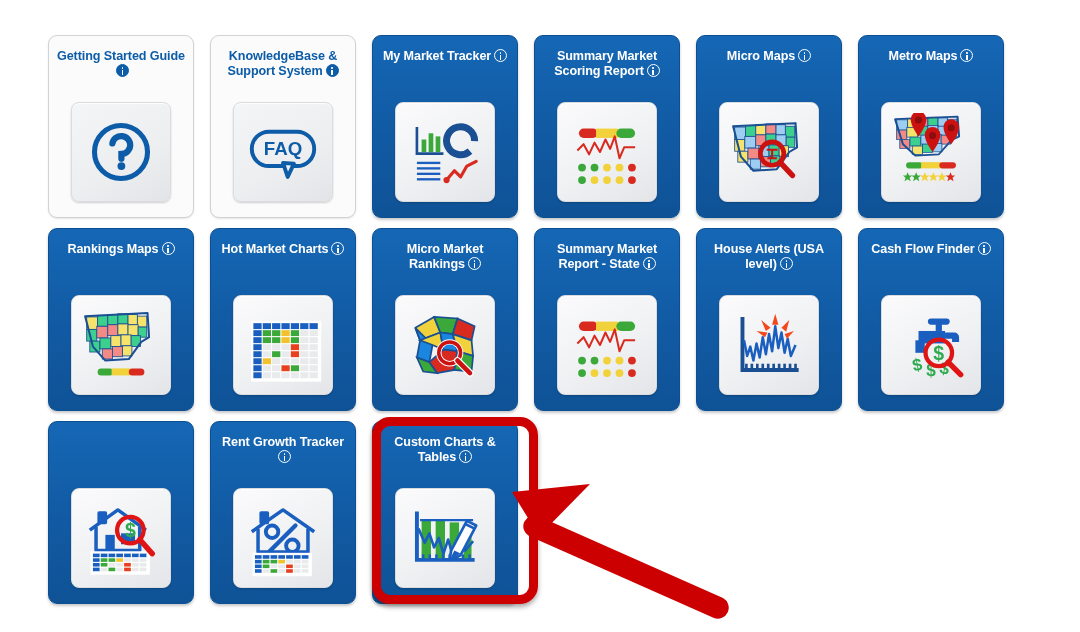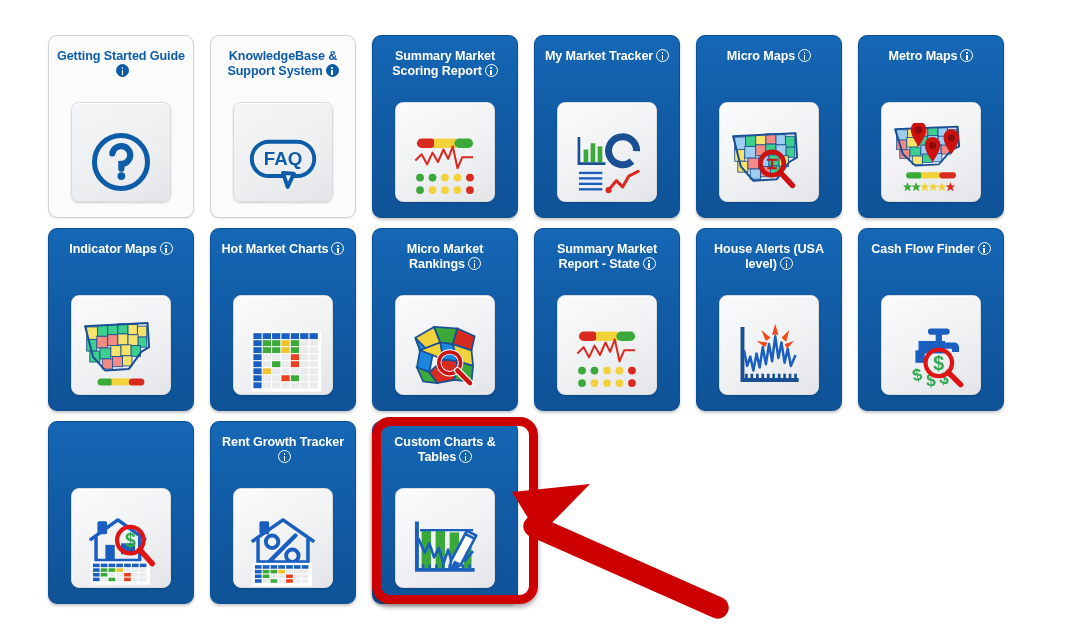--- a/index.html
+++ b/index.html
@@ -79,21 +79,21 @@
   
   .panel {
     position: absolute;
     left: 50%; transform: translateX(-50%);
     bottom: 15px;
     width: 100px; height: 100px;
     border-radius: 8px;
     background: linear-gradient(150deg, #fbfbfc 0%, #f0f1f3 55%, #e3e5e8 100%);
     border: 1px solid #d9dbde;
     box-shadow: inset 0 1px 1px rgba(255,255,255,0.9), 0 1px 2px rgba(0,0,0,0.18);
-    display: flex; align-items: flex-end; justify-content: center;
+    display: flex; align-items: center; justify-content: center;
   }
   .gray .panel {
     background: linear-gradient(150deg, #f4f5f7 0%, #eceef0 60%, #e2e4e7 100%);
     border: 1px solid #dadcdf;
   }
   .panel svg { display: block; }
 
   
   #highlight {
     position: absolute;
@@ -126,20 +126,40 @@
           </svg>
         </div>
       </div>
       <div class="tile gray" title="KnowledgeBase &amp; Support System">
         <div class="tile-title"><span>KnowledgeBase &amp; Support System</span><span class="info"></span></div>
         <div class="panel">
           <svg width="78" height="78" viewBox="0 0 100 100">
             <rect x="10" y="24" width="80" height="44" rx="22" fill="none" stroke="#0d5ca8" stroke-width="5"></rect>
             <path d="M50 64 L56 82 L64 65 Z" fill="#f0f1f3" stroke="#0d5ca8" stroke-width="5" stroke-linejoin="round"></path>
             <text x="50" y="54" font-family="Liberation Sans, sans-serif" font-size="24" font-weight="bold" fill="#0d5ca8" text-anchor="middle">FAQ</text>
+          </svg>
+        </div>
+      </div>
+      <div class="tile blue" title="My Market Tracker">
+        <div class="tile-title"><span>My Market Tracker</span><span class="info"></span></div>
+        <div class="panel">
+          <svg width="78" height="78" viewBox="0 0 100 100">
+            <path d="M14 18 L14 52 L48 52" fill="none" stroke="#1a4f93" stroke-width="3.4"></path>
+            <rect x="20" y="34" width="6" height="16" fill="#3aa93a"></rect>
+            <rect x="29" y="26" width="6" height="24" fill="#3aa93a"></rect>
+            <rect x="38" y="30" width="6" height="20" fill="#3aa93a"></rect>
+            <path d="M88 36 a18 18 0 1 0 -6 13" fill="none" stroke="#1a4f93" stroke-width="9"></path>
+            <g stroke="#1a5fbf" stroke-width="3">
+              <line x1="14" y1="64" x2="44" y2="64"></line>
+              <line x1="14" y1="71" x2="44" y2="71"></line>
+              <line x1="14" y1="78" x2="44" y2="78"></line>
+              <line x1="14" y1="85" x2="44" y2="85"></line>
+            </g>
+            <polyline points="52,86 62,74 70,82 78,68 90,62" fill="none" stroke="#d92a20" stroke-width="4" stroke-linejoin="round" stroke-linecap="round"></polyline>
+            <circle cx="52" cy="86" r="4" fill="#d92a20"></circle>
           </svg>
         </div>
       </div>
       <div class="tile blue" title="Summary Market Scoring Report">
         <div class="tile-title"><span>Summary Market Scoring Report</span><span class="info"></span></div>
         <div class="panel">
           <svg width="78" height="78" viewBox="0 0 100 100">
             <rect x="14" y="20" width="24" height="12" rx="6" fill="#d92a20"></rect>
             <rect x="36" y="20" width="28" height="12" fill="#f2d23a"></rect>
             <rect x="62" y="20" width="24" height="12" rx="6" fill="#3aa93a"></rect>
@@ -147,40 +167,20 @@
             <circle cx="18" cy="70" r="5" fill="#3aa93a"></circle>
             <circle cx="34" cy="70" r="5" fill="#3aa93a"></circle>
             <circle cx="50" cy="70" r="5" fill="#f2d23a"></circle>
             <circle cx="66" cy="70" r="5" fill="#f2d23a"></circle>
             <circle cx="82" cy="70" r="5" fill="#d92a20"></circle>
             <circle cx="18" cy="86" r="5" fill="#3aa93a"></circle>
             <circle cx="34" cy="86" r="5" fill="#f2d23a"></circle>
             <circle cx="50" cy="86" r="5" fill="#f2d23a"></circle>
             <circle cx="66" cy="86" r="5" fill="#f2d23a"></circle>
             <circle cx="82" cy="86" r="5" fill="#d92a20"></circle>
-          </svg>
-        </div>
-      </div>
-      <div class="tile blue" title="My Market Tracker">
-        <div class="tile-title"><span>My Market Tracker</span><span class="info"></span></div>
-        <div class="panel">
-          <svg width="78" height="78" viewBox="0 0 100 100">
-            <path d="M14 18 L14 52 L48 52" fill="none" stroke="#1a4f93" stroke-width="3.4"></path>
-            <rect x="20" y="34" width="6" height="16" fill="#3aa93a"></rect>
-            <rect x="29" y="26" width="6" height="24" fill="#3aa93a"></rect>
-            <rect x="38" y="30" width="6" height="20" fill="#3aa93a"></rect>
-            <path d="M88 36 a18 18 0 1 0 -6 13" fill="none" stroke="#1a4f93" stroke-width="9"></path>
-            <g stroke="#1a5fbf" stroke-width="3">
-              <line x1="14" y1="64" x2="44" y2="64"></line>
-              <line x1="14" y1="71" x2="44" y2="71"></line>
-              <line x1="14" y1="78" x2="44" y2="78"></line>
-              <line x1="14" y1="85" x2="44" y2="85"></line>
-            </g>
-            <polyline points="52,86 62,74 70,82 78,68 90,62" fill="none" stroke="#d92a20" stroke-width="4" stroke-linejoin="round" stroke-linecap="round"></polyline>
-            <circle cx="52" cy="86" r="4" fill="#d92a20"></circle>
           </svg>
         </div>
       </div>
       <div class="tile blue" title="Micro Maps">
         <div class="tile-title"><span>Micro Maps</span><span class="info"></span></div>
         <div class="panel">
           <svg width="78" height="78" viewBox="0 0 100 100">
             <g>
               <rect x="6" y="18" width="14" height="16" fill="#9dcdf0" stroke="#1a4f93" stroke-width="1.1"></rect>
               <rect x="20" y="16" width="13" height="14" fill="#3ccf8e" stroke="#1a4f93" stroke-width="1.1"></rect>
@@ -261,21 +261,21 @@
               <path transform="translate(53,82)" d="M0,-6 L1.8,-1.8 L6,-1.8 L2.6,1 L4,5.5 L0,2.8 L-4,5.5 L-2.6,1 L-6,-1.8 L-1.8,-1.8 Z" fill="#f2d23a"></path>
               <path transform="translate(64,82)" d="M0,-6 L1.8,-1.8 L6,-1.8 L2.6,1 L4,5.5 L0,2.8 L-4,5.5 L-2.6,1 L-6,-1.8 L-1.8,-1.8 Z" fill="#f2d23a"></path>
               <path transform="translate(75,82)" d="M0,-6 L1.8,-1.8 L6,-1.8 L2.6,1 L4,5.5 L0,2.8 L-4,5.5 L-2.6,1 L-6,-1.8 L-1.8,-1.8 Z" fill="#d92a20"></path>
             </g>
           </svg>
         </div>
       </div>
     </div>
     <div class="row">
       <div class="tile blue" title="Indicator Maps">
-        <div class="tile-title"><span>Indicator Maps</span><span class="info"></span></div>
+        <div class="tile-title"><span>Rankings Maps</span><span class="info"></span></div>
         <div class="panel">
           <svg width="78" height="78" viewBox="0 0 100 100">
             <g transform="translate(0,-4)">
               <g>
                 <rect x="6" y="18" width="14" height="16" fill="#f5e36b" stroke="#1a4f93" stroke-width="1.1"></rect>
                 <rect x="20" y="16" width="13" height="14" fill="#3ccf8e" stroke="#1a4f93" stroke-width="1.1"></rect>
                 <rect x="33" y="15" width="13" height="13" fill="#3ccf8e" stroke="#1a4f93" stroke-width="1.1"></rect>
                 <rect x="46" y="14" width="13" height="13" fill="#3ccf8e" stroke="#1a4f93" stroke-width="1.1"></rect>
                 <rect x="59" y="15" width="12" height="13" fill="#f5e36b" stroke="#1a4f93" stroke-width="1.1"></rect>
                 <rect x="71" y="17" width="12" height="14" fill="#f5e36b" stroke="#1a4f93" stroke-width="1.1"></rect>

